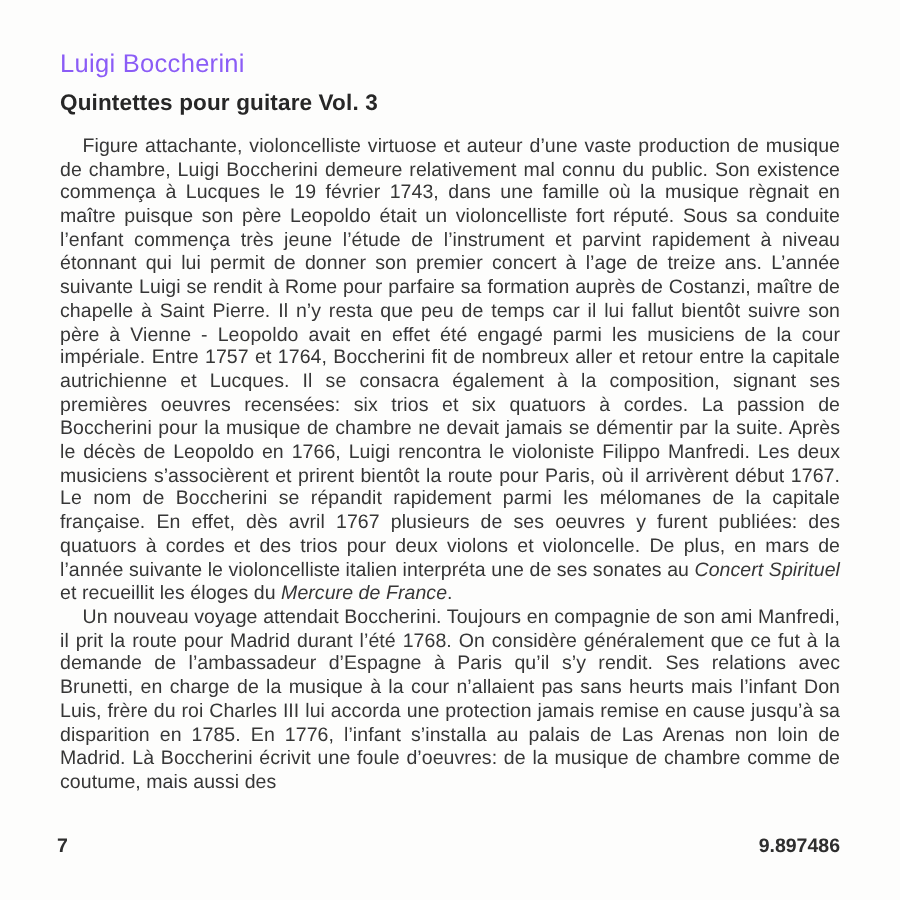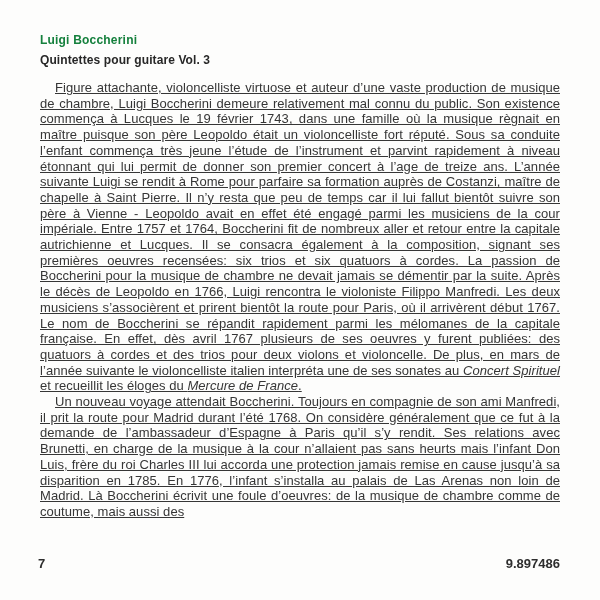--- a/index.html
+++ b/index.html
@@ -13,46 +13,45 @@
     height: 600px;
     box-sizing: border-box;
     background: #fdfdfc;
     font-family: "Liberation Sans", "DejaVu Sans", sans-serif;
     color: #343434;
     padding: 34px 40px 0 40px;
     overflow: hidden;
   }
   .title {
     margin: 0;
-    font-size: 12px;
+    font-size: 17px;
     line-height: 1.1;
-    font-weight: bold;
-    color: #15803d;
+    font-weight: normal;
+    color: #8b5cf6;
     letter-spacing: 0.2px;
   }
   .subtitle {
     margin: 7px 0 0 0;
-    font-size: 12px;
+    font-size: 15px;
     line-height: 1.15;
     font-weight: bold;
     color: #272727;
     letter-spacing: 0.1px;
   }
   .body-text {
     margin-top: 12px;
     font-size: 13px;
     line-height: 15.7px;
     text-align: justify;
     color: #363636;
     letter-spacing: 0.05px;
   }
   .body-text p {
     margin: 0;
     text-indent: 15px;
-    text-decoration: underline;
   }
   .body-text em {
     font-style: italic;
   }
   .footer {
     position: absolute;
     top: 556px;
     left: 38px;
     right: 40px;
     display: flex;

